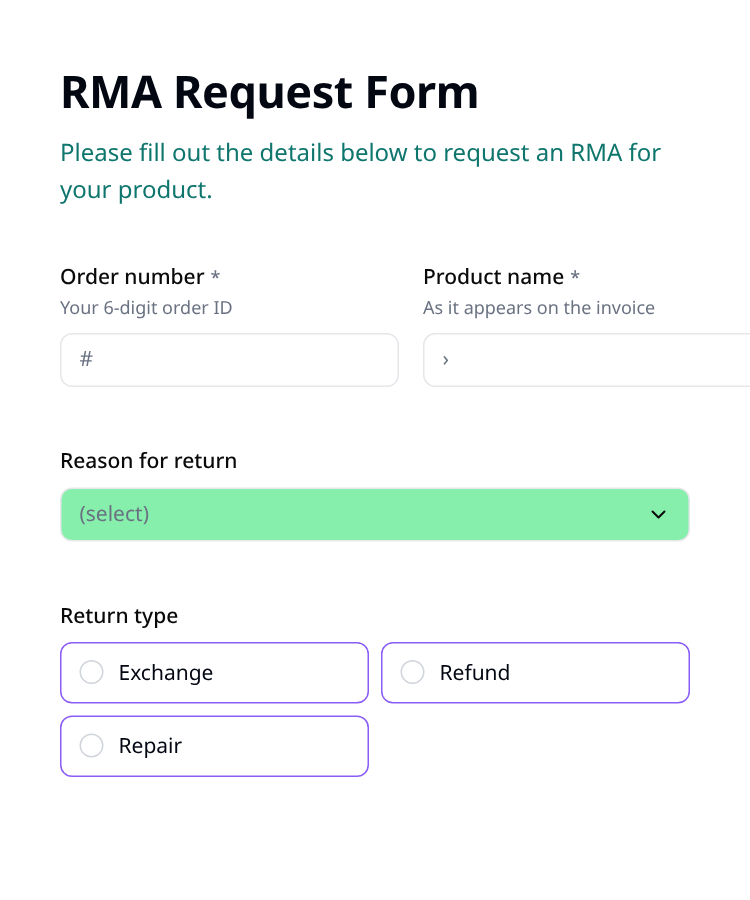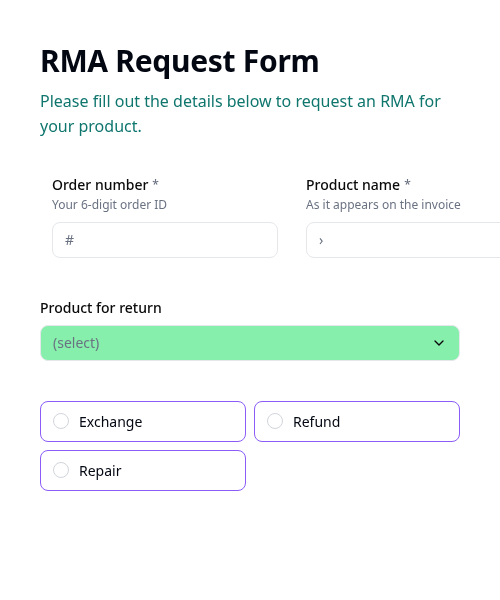--- a/index.html
+++ b/index.html
@@ -22,21 +22,21 @@
     font-size: 16px;
     color: #0f766e;
     line-height: 1.55;
     margin-bottom: 36px;
   }
   .two-col {
     display: grid;
     grid-template-columns: 1fr 1fr;
     gap: 16px;
   }
-  .field { display: flex; flex-direction: column; margin-left: 12px; }
+  .field { display: flex; flex-direction: column; }
   .field-label {
     font-size: 14px;
     font-weight: 500;
     color: #0a0a0a;
     margin-bottom: 2px;
     display: flex;
     align-items: center;
     gap: 4px;
   }
   .req-star { color: #6a7282; font-size: 12px; }
@@ -129,32 +129,33 @@
     <label class="field-label">
       <span>Product name</span>
       <span class="req-star">*</span>
     </label>
     <span class="field-desc">As it appears on the invoice</span>
     <input class="text-input" type="text" placeholder="›" style="">
   </div>
 </div>
 
 <div class="section">
-  <label class="single-label">Product for return</label>
+  <label class="single-label">Reason for return</label>
   <div class="select-trigger" role="combobox">
     <span class="select-placeholder">(select)</span>
     <span class="chevron">
       <svg width="16" height="16" viewBox="0 0 24 24" fill="none" stroke-width="2" stroke-linecap="round" stroke-linejoin="round">
           <path d="m6 9 6 6 6-6"></path>
         </svg>
     </span>
   </div>
 </div>
 
 <div class="section">
+  <label class="single-label">Return type</label>
   <div class="radio-grid" role="radiogroup">
     <label class="radio-card">
       <span class="radio-indicator"></span>
       <span>Exchange</span>
     </label>
     <label class="radio-card">
       <span class="radio-indicator"></span>
       <span>Refund</span>
     </label>
     <label class="radio-card">

